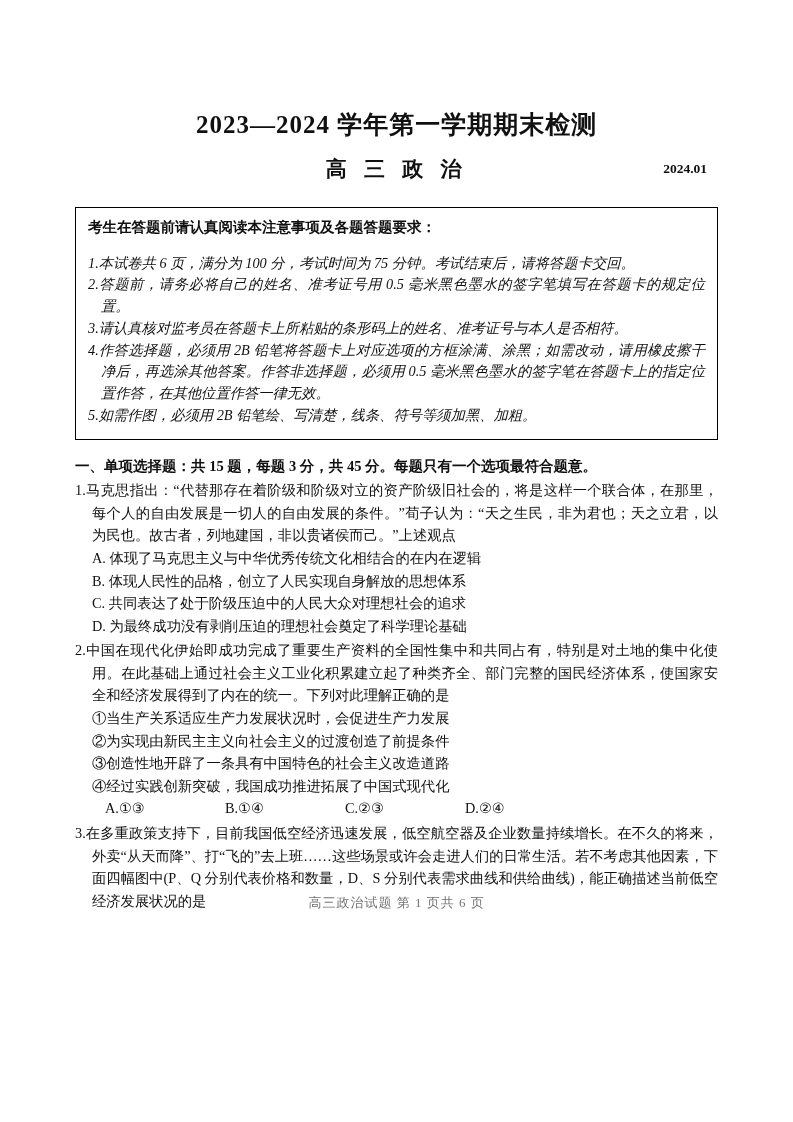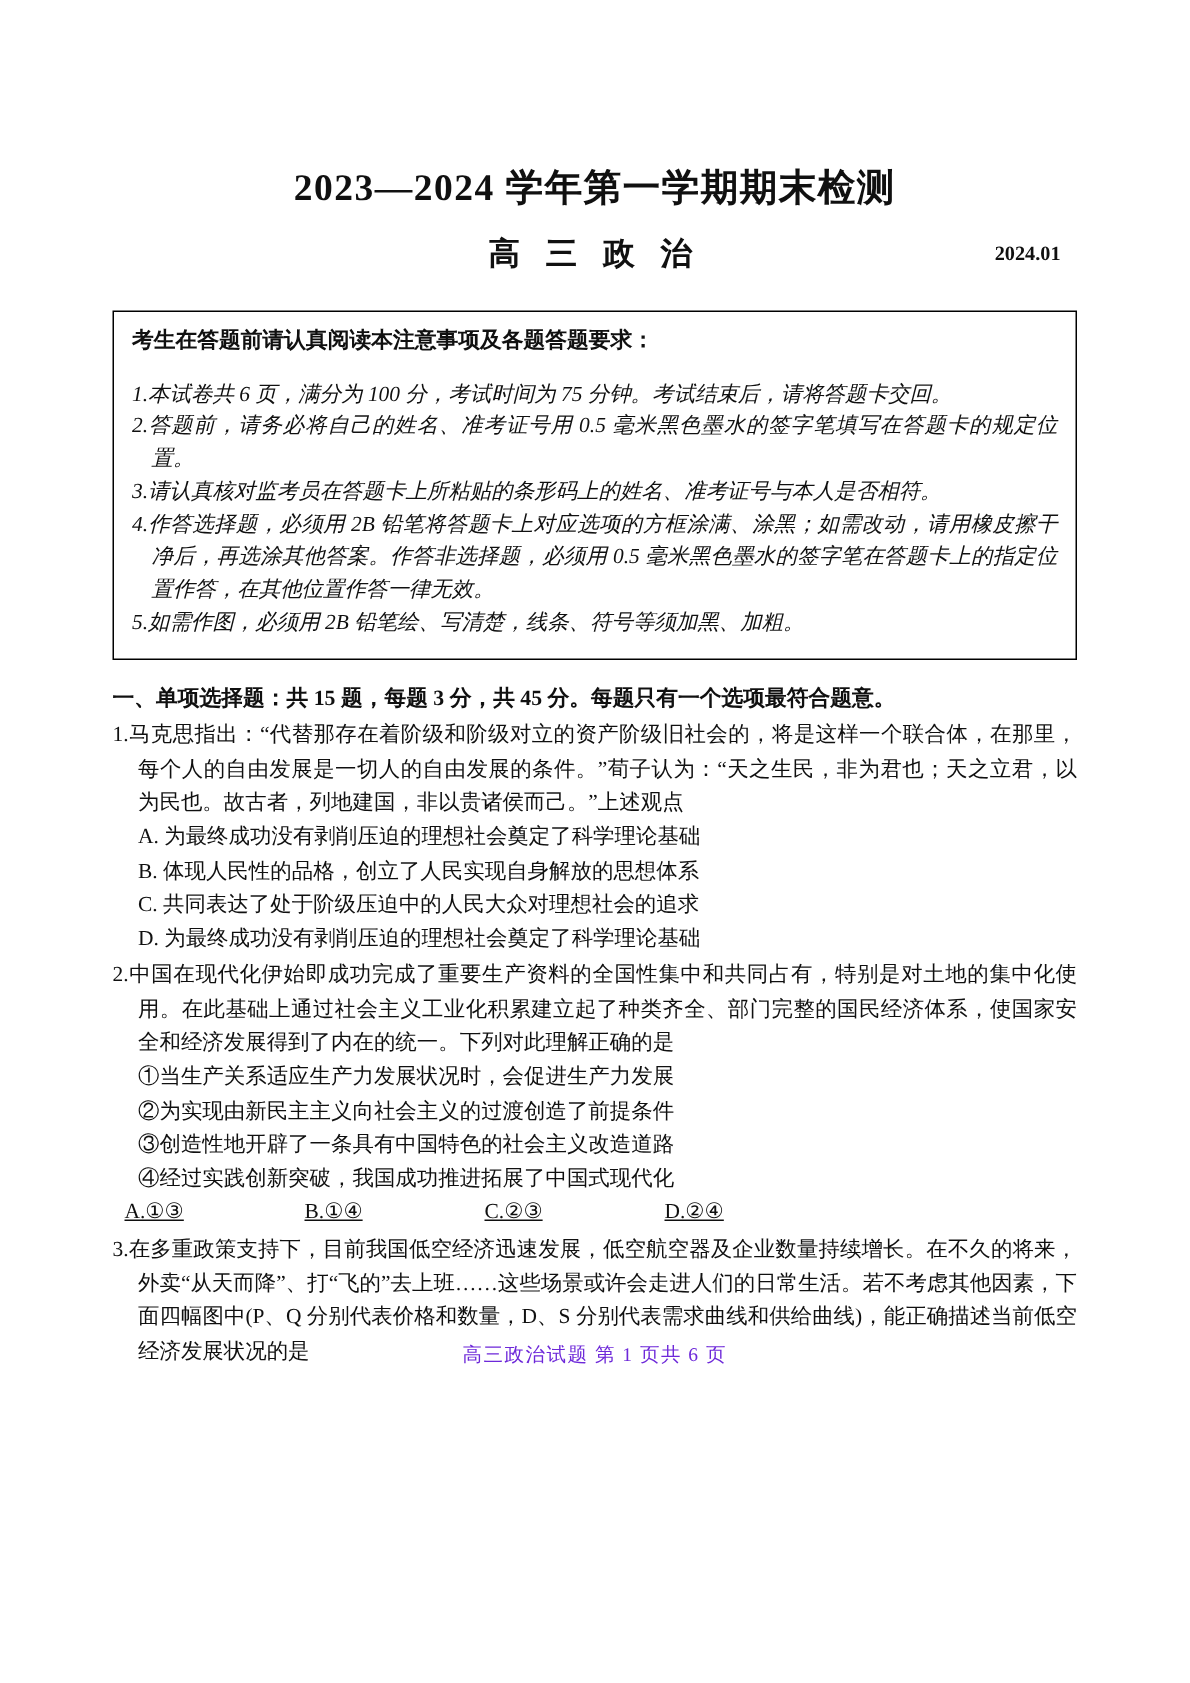--- a/index.html
+++ b/index.html
@@ -92,38 +92,37 @@
   }
   .q-body {
     margin-left: 17px;
     text-indent: -17px;
   }
   .q-line {
     margin-left: 17px;
     text-indent: 0;
   }
   .opts-inline {
-    margin-left: 8px;
+    margin-left: 30px;
     display: flex;
     font-size: 14.3px;
     line-height: 1.6;
-    text-decoration: underline;
   }
   .opts-inline span {
     width: 120px;
     display: inline-block;
   }
   .footer {
     position: absolute;
     left: 0;
     right: 0;
     bottom: 44px;
     text-align: center;
     font-size: 13px;
-    color: #6d28d9;
+    color: #737373;
     letter-spacing: 1px;
   }
 </style>
 </head>
 <body>
 
 <div class="page">
 
   <div class="doc-title">2023—2024 学年第一学期期末检测</div>
 
@@ -138,21 +137,21 @@
     <div class="notice-item">2.答题前，请务必将自己的姓名、准考证号用 0.5 毫米黑色墨水的签字笔填写在答题卡的规定位置。</div>
     <div class="notice-item">3.请认真核对监考员在答题卡上所粘贴的条形码上的姓名、准考证号与本人是否相符。</div>
     <div class="notice-item">4.作答选择题，必须用 2B 铅笔将答题卡上对应选项的方框涂满、涂黑；如需改动，请用橡皮擦干净后，再选涂其他答案。作答非选择题，必须用 0.5 毫米黑色墨水的签字笔在答题卡上的指定位置作答，在其他位置作答一律无效。</div>
     <div class="notice-item">5.如需作图，必须用 2B 铅笔绘、写清楚，线条、符号等须加黑、加粗。</div>
   </div>
 
   <div class="section-head">一、单项选择题：共 15 题，每题 3 分，共 45 分。每题只有一个选项最符合题意。</div>
 
   <div class="q">
     <div class="q-body"><span>1.</span><span>马克思指出：“代替那存在着阶级和阶级对立的资产阶级旧社会的，将是这样一个联合体，在那里，每个人的自由发展是一切人的自由发展的条件。”荀子认为：“天之生民，非为君也；天之立君，以为民也。故古者，列地建国，非以贵诸侯而己。”上述观点</span></div>
-    <div class="q-line">A. 为最终成功没有剥削压迫的理想社会奠定了科学理论基础</div>
+    <div class="q-line">A. 体现了马克思主义与中华优秀传统文化相结合的在内在逻辑</div>
     <div class="q-line">B. 体现人民性的品格，创立了人民实现自身解放的思想体系</div>
     <div class="q-line">C. 共同表达了处于阶级压迫中的人民大众对理想社会的追求</div>
     <div class="q-line">D. 为最终成功没有剥削压迫的理想社会奠定了科学理论基础</div>
   </div>
 
   <div class="q">
     <div class="q-body"><span>2.</span><span>中国在现代化伊始即成功完成了重要生产资料的全国性集中和共同占有，特别是对土地的集中化使用。在此基础上通过社会主义工业化积累建立起了种类齐全、部门完整的国民经济体系，使国家安全和经济发展得到了内在的统一。下列对此理解正确的是</span></div>
     <div class="q-line">①当生产关系适应生产力发展状况时，会促进生产力发展</div>
     <div class="q-line">②为实现由新民主主义向社会主义的过渡创造了前提条件</div>
     <div class="q-line">③创造性地开辟了一条具有中国特色的社会主义改造道路</div>

